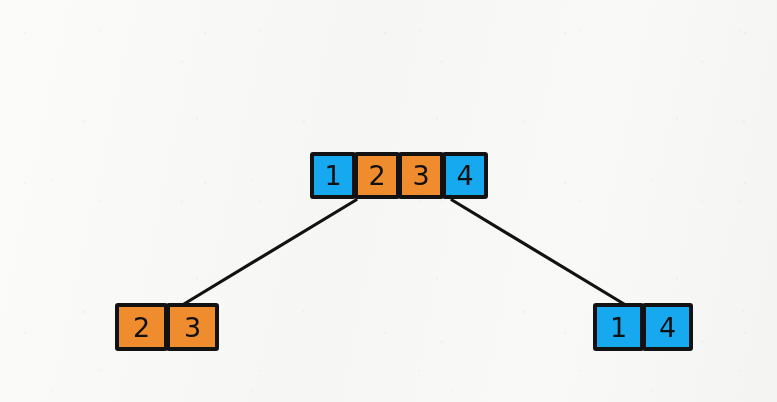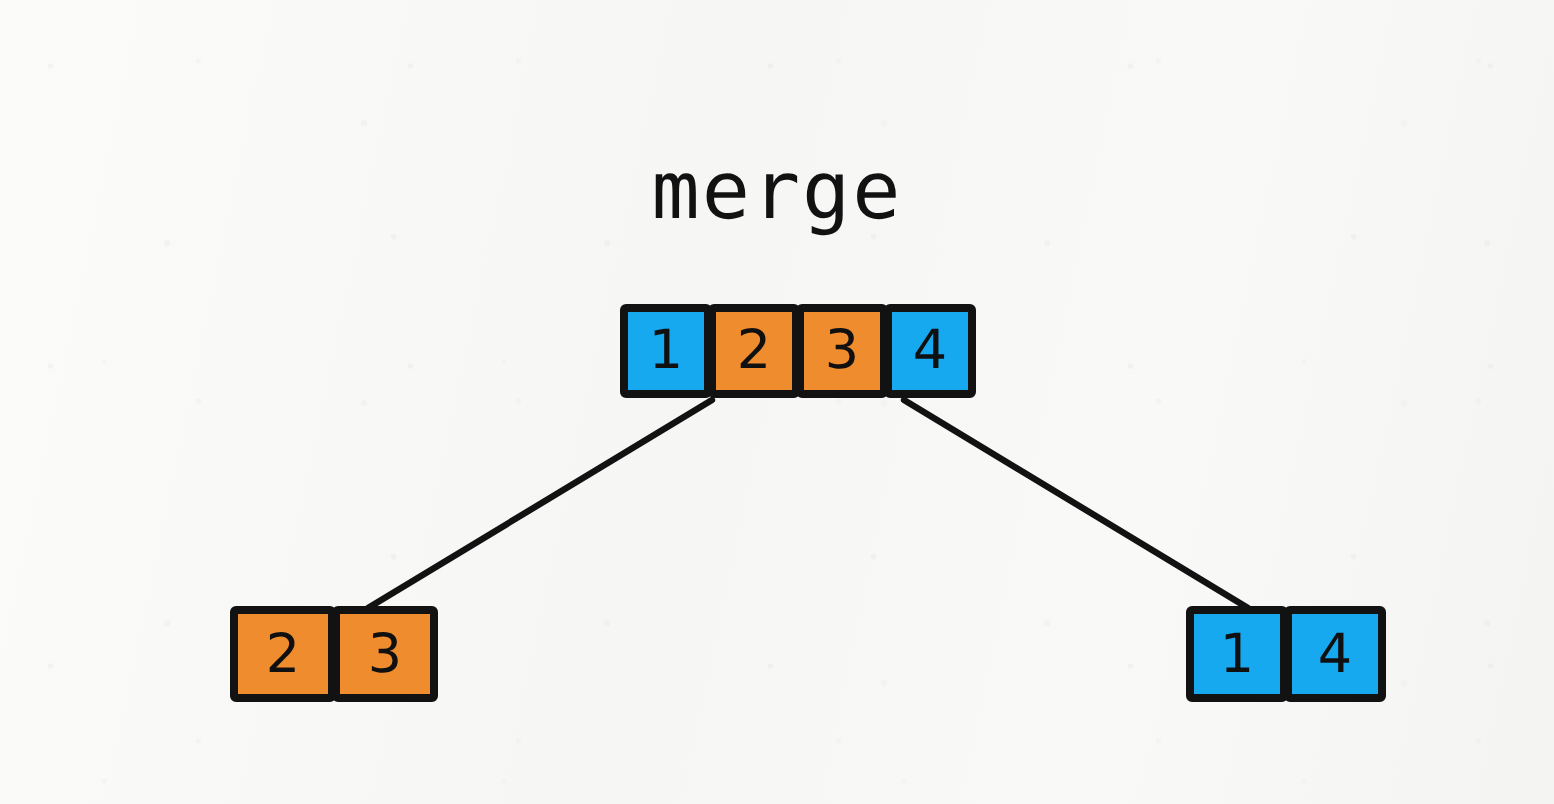--- a/index.html
+++ b/index.html
@@ -94,21 +94,20 @@
 
   
   #array-right { left: 593px; top: 303px; }
   #array-right .cell { width: 51px; height: 48px; }
 </style>
 </head>
 <body>
 
 <div id="canvas">
 
-  <div class="title">merge</div>
 
   <svg id="links" viewBox="0 0 777 402" xmlns="http://www.w3.org/2000/svg">
     <line x1="356" y1="200" x2="184" y2="304" stroke="#121212" stroke-width="3.2" stroke-linecap="round"></line>
     <line x1="452" y1="200" x2="624" y2="304" stroke="#121212" stroke-width="3.2" stroke-linecap="round"></line>
   </svg>
 
   <div class="array" id="array-top">
     <div class="cell blue">1</div>
     <div class="cell orange">2</div>
     <div class="cell orange">3</div>

